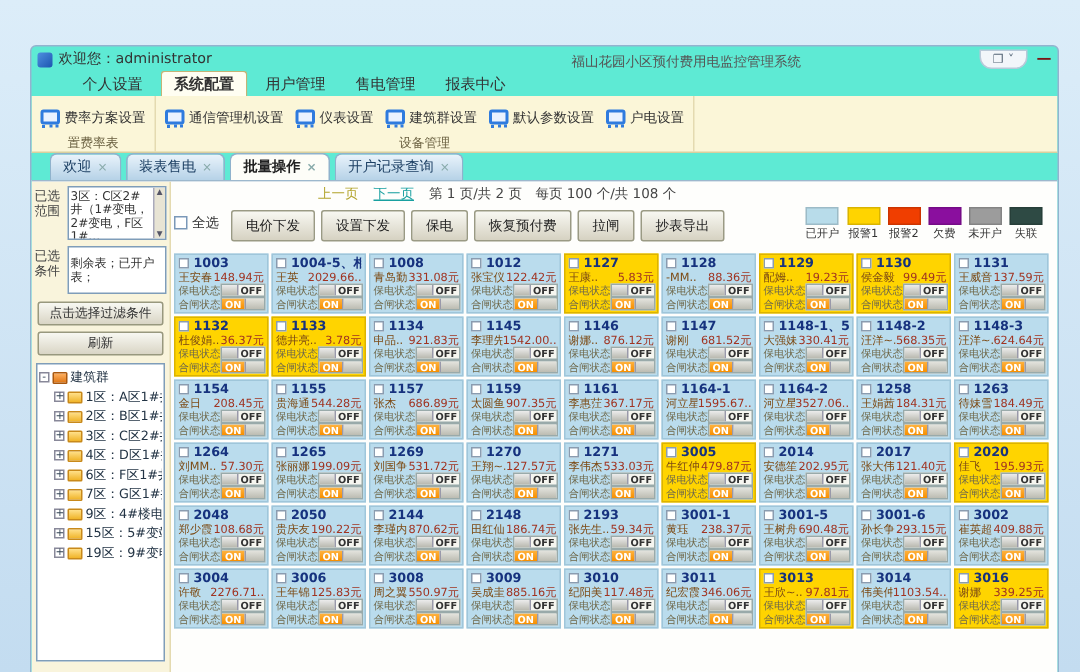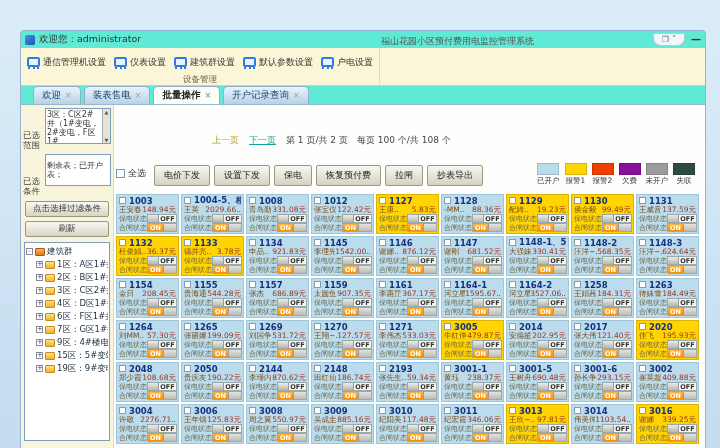--- a/index.html
+++ b/index.html
@@ -27,38 +27,38 @@
   .rlabel{font-size:8.5px;color:#6a6040;text-align:center;height:11px;}
   
   .dtabs{height:18px;display:flex;align-items:flex-end;padding-left:12px;gap:3px;flex:0 0 auto;}
   .dtab{display:flex;align-items:center;gap:4px;font-size:9.5px;color:#1c3f63;background:linear-gradient(#e9f3fb,#b6d2e7);border:1px solid #8fb2cc;border-bottom:none;border-radius:5px 5px 0 0;padding:2px 8px;cursor:default;}
   .dtab.active{background:#fdfdf8;font-weight:bold;color:#222;}
   .dclose{font-size:8px;color:#8aa;}
   
   .content{flex:1;display:flex;background:#fff;border-top:1px solid #9db8cd;overflow:hidden;}
   .sidebar{width:93px;flex:0 0 auto;background:#f9f4dc;padding:3px 2px 2px 2px;display:flex;flex-direction:column;font-size:8px;border-right:1px solid #e4dab0;}
   .srow{display:flex;gap:2px;margin-bottom:4px;}
-  .slabel{width:20px;color:#444;font-size:8.5px;line-height:10px;padding-top:2px;margin-top:20px;}
+  .slabel{width:20px;color:#444;font-size:8.5px;line-height:10px;padding-top:2px;}
   .sbox{flex:1;background:#fff;border:1px solid #7f9db9;height:36px;overflow:hidden;display:flex;}
   .sbox .txt{flex:1;padding:1px 1px;line-height:9px;color:#333;overflow:hidden;}
   .sscroll{width:8px;background:#e8e4d4;display:flex;flex-direction:column;justify-content:space-between;font-size:5px;text-align:center;color:#556;border-left:1px solid #aab;}
   .sbox2{height:32px;align-items:center;}
   .sbtn{background:linear-gradient(#f8f8f2,#d9d5c5);border:1px solid #98987e;border-radius:2px;font-size:8.5px;color:#333;padding:1px 2px;margin:1px 2px 3px 2px;cursor:default;}
   .tree{flex:1;background:#fff;border:1px solid #7f9db9;margin:2px 1px 14px 1px;padding:2px 1px;overflow:hidden;font-size:8.5px;color:#234;}
   .titem{display:flex;align-items:center;gap:2px;height:13px;white-space:nowrap;overflow:hidden;}
   .titem .ind{width:8px;flex:0 0 auto;}
   .texp{width:7px;height:7px;border:1px solid #889;background:#fff;font-size:7px;line-height:5px;text-align:center;color:#345;flex:0 0 auto;}
   .tfold{width:10px;height:8px;background:linear-gradient(#ffe08a,#f0b429);border:1px solid #c8891a;border-radius:1px;flex:0 0 auto;}
   .tfold.root{background:linear-gradient(#ffb060,#e07818);border-color:#a85810;}
   
   .main{flex:1;display:flex;flex-direction:column;padding:2px 6px 0 2px;overflow:hidden;background:#fefefc;}
-  .pagrow{display:flex;align-items:center;gap:10px;font-size:9px;color:#444;height:13px;padding-left:96px;margin-top:27px;}
+  .pagrow{display:flex;align-items:center;gap:10px;font-size:9px;color:#444;height:13px;padding-left:96px;}
   .plink1{color:#b3a52f;}
   .plink2{color:#18a0a0;text-decoration:underline;cursor:default;}
-  .ctrls{display:flex;align-items:flex-start;gap:8px;height:28px;margin-top:16px;justify-content:space-between;}
+  .ctrls{display:flex;align-items:flex-start;gap:8px;height:28px;margin-top:2px;justify-content:space-between;}
   .selwrap{display:flex;align-items:center;gap:3px;font-size:9px;color:#333;margin-top:4px;}
   .cbx{width:9px;height:9px;border:1px solid #7a98b8;background:#fff;}
   .tbtn{background:linear-gradient(#f8f8f2,#d6d2c2);border:1px solid #9a9a84;border-radius:2px;font-size:9px;color:#222;padding:3px 9px;margin-top:2px;cursor:default;}
   .legend{margin-left:auto;display:flex;gap:5px;padding-right:4px;}
   .lg{display:flex;flex-direction:column;align-items:center;gap:1px;}
   .sw{width:22px;height:12px;border:1px solid rgba(0,0,0,.15);}
   .lg .lbl{font-size:7.5px;color:#333;white-space:nowrap;}
   
   .grid{display:grid;grid-template-columns:repeat(9,1fr);gap:2px;margin-top:3px;}
   .card{background:#badced;border:1px solid #9fc6da;height:40px;padding:1px 2px;overflow:hidden;display:flex;flex-direction:column;justify-content:center;cursor:default;}
@@ -85,22 +85,38 @@
     <div class="appicon"></div>
     <span class="welcome">欢迎您：administrator</span>
     <span class="wtitle">福山花园小区预付费用电监控管理系统</span>
     <div class="wctrl">
       <span>❐</span>
       <span>˅</span>
     </div>
     <span class="minbtn">—</span>
   </div>
 
+  <div class="menurow">
+      <span class="menu-tab">个人设置</span>
+      <span class="menu-tab active">系统配置</span>
+      <span class="menu-tab">用户管理</span>
+      <span class="menu-tab">售电管理</span>
+      <span class="menu-tab">报表中心</span>
+    </div>
 
   <div class="ribbon">
+      <div class="rgroup">
+        <div class="rbtns">
+          <button class="rbtn">
+            <span class="micon"></span>
+            <span>费率方案设置</span>
+          </button>
+        </div>
+        <div class="rlabel">置费率表</div>
+      </div>
       <div class="rgroup">
         <div class="rbtns">
           <button class="rbtn">
             <span class="micon"></span>
             <span>通信管理机设置</span>
           </button>
           <button class="rbtn">
             <span class="micon"></span>
             <span>仪表设置</span>
           </button>

